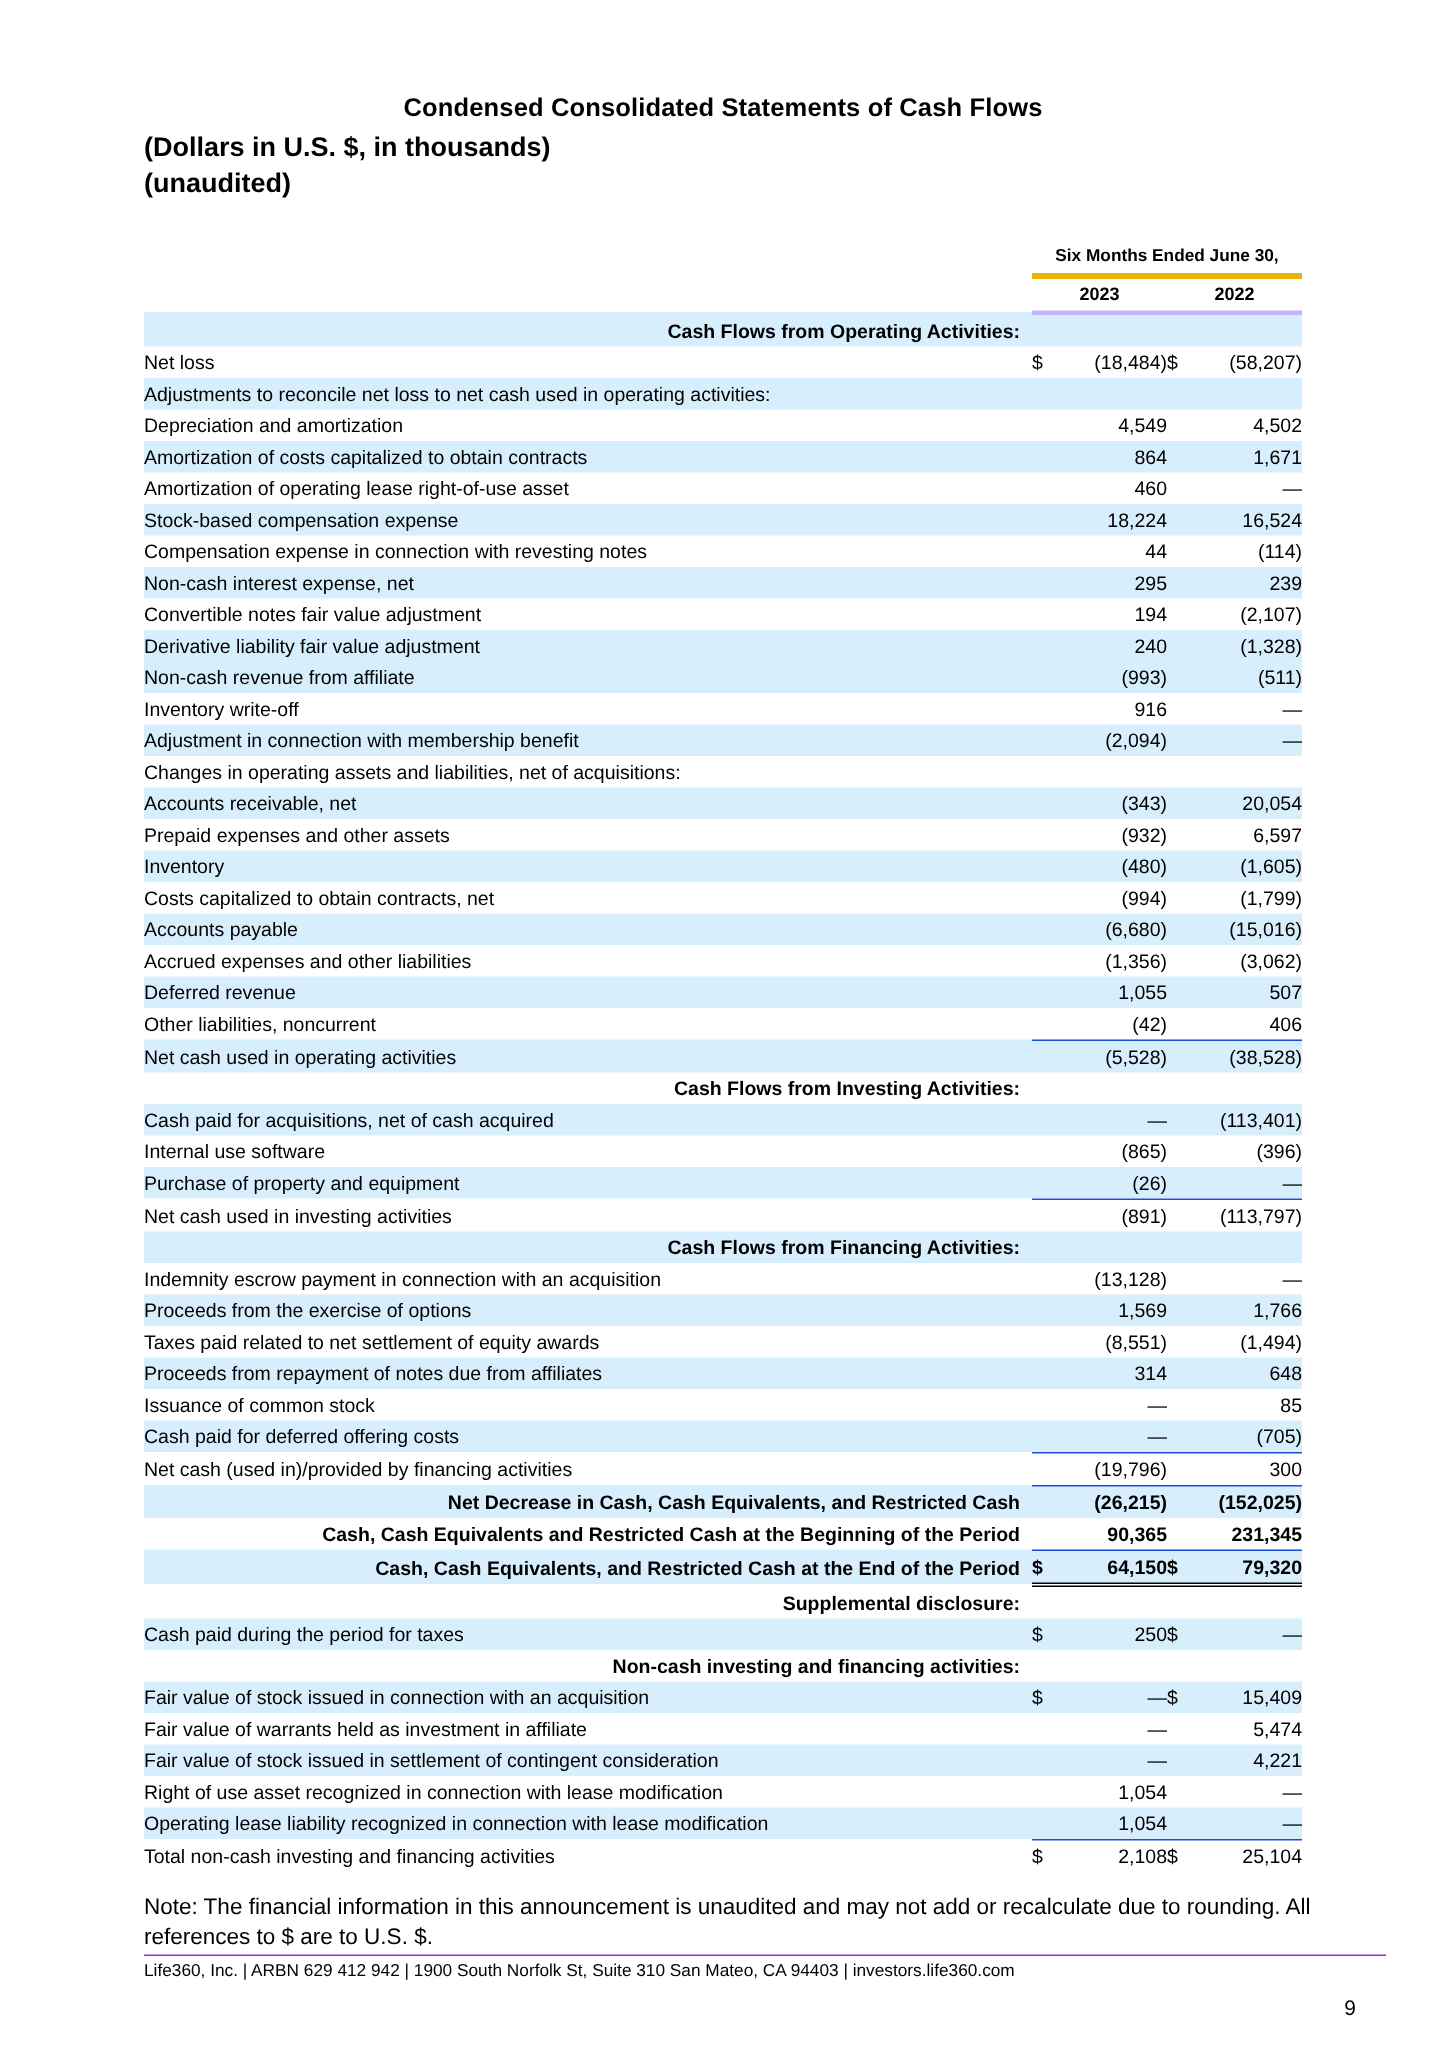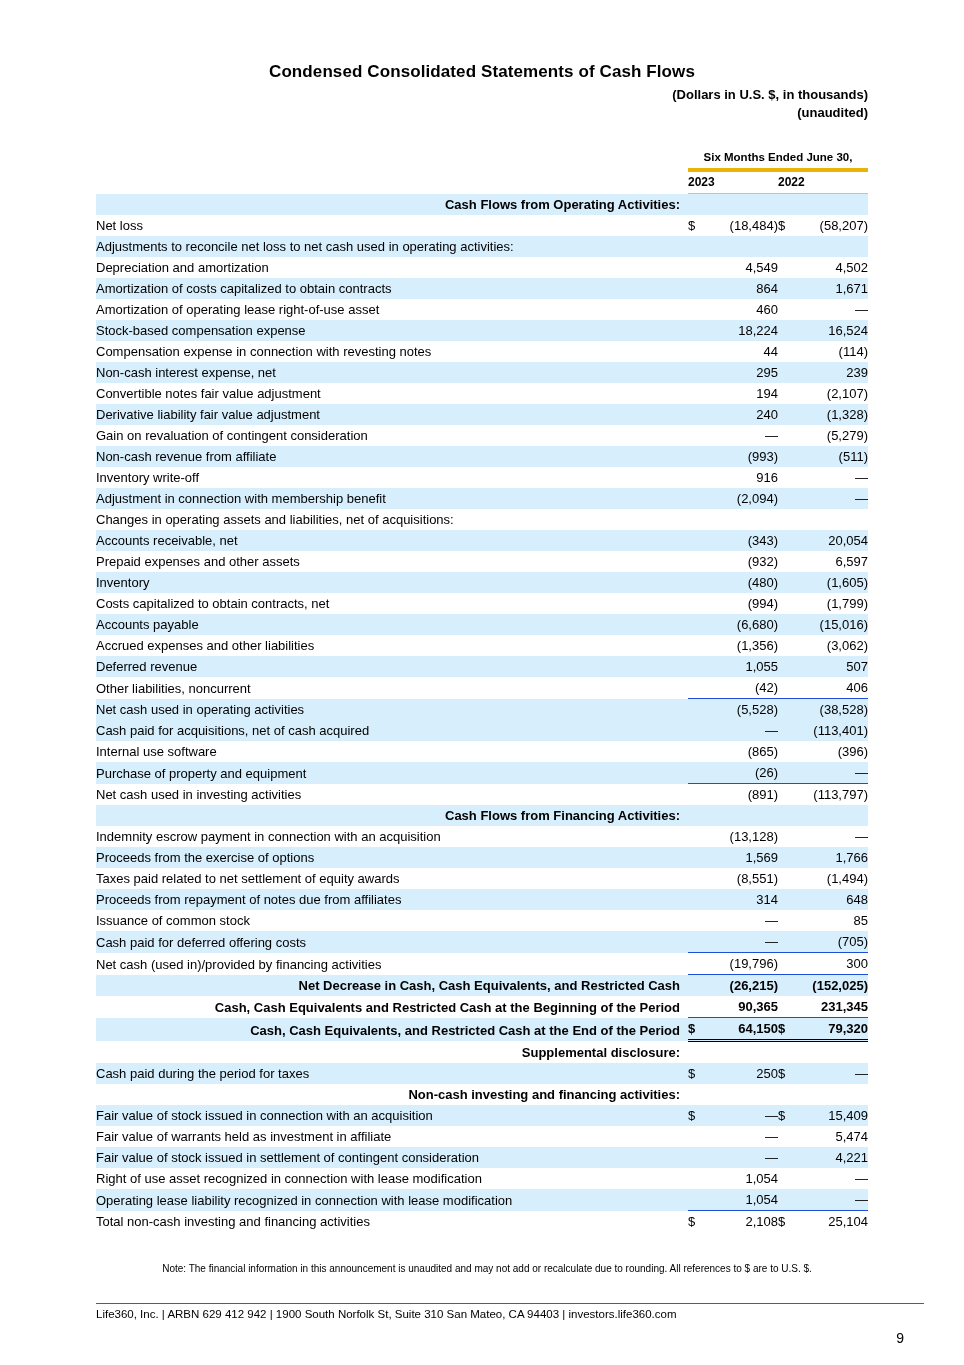--- a/index.html
+++ b/index.html
@@ -23,22 +23,22 @@
   }
   .title {
     text-align: center;
     color: #000000;
     font-size: 17px;
     font-weight: bold;
     letter-spacing: 0.1px;
     margin: 0 0 4px 0;
   }
   .subtitle {
-    text-align: right;
-    font-size: 13px;
+    text-align: left;
+    font-size: 18px;
     font-weight: bold;
     margin: 0;
     line-height: 1.35;
   }
   table.cf {
     width: 100%;
     border-collapse: collapse;
     font-size: 13px;
     margin-top: 26px;
   }
@@ -76,39 +76,38 @@
   .ind2 { padding-left: 58px; }
   
   .hdr-six {
     text-align: center;
     font-size: 11.5px;
     font-weight: bold;
     border-bottom: 4px solid #eab308;
     padding-bottom: 1px;
   }
   .hdr-year {
-    text-align: left;
+    text-align: center;
     font-size: 12px;
     font-weight: bold;
-    border-bottom: 1px solid #c4b5fd;
+    border-bottom: 3px solid #c4b5fd;
     padding-right: 4px;
     padding-bottom: 1px;
   }
   .topline { border-top: 1px solid #1d4ed8; }
   .dblbottom {
     border-bottom: 3px double #000;
   }
   .notes {
     position: absolute;
     left: 96px;
     right: 86px;
     top: 1262px;
-    font-size: 10px;
+    font-size: 15px;
     line-height: 1.3;
-    text-align: center;
   }
   .footer-rule {
     position: absolute;
     left: 96px;
     right: 40px;
     top: 1303px;
     border-top: 1px solid #8a2be2;
   }
   .footer {
     position: absolute;
@@ -228,28 +227,20 @@
           <td class="num">(2,107)</td>
         </tr>
         <tr class="shade">
           <td class="label ind1">Derivative liability fair value adjustment</td>
           <td class="gap"></td>
           <td class="cur"></td>
           <td class="num">240</td>
           <td class="cur"></td>
           <td class="num">(1,328)</td>
         </tr>
-        <tr>
-          <td class="label ind1">Gain on revaluation of contingent consideration</td>
-          <td class="gap"></td>
-          <td class="cur"></td>
-          <td class="num">—</td>
-          <td class="cur"></td>
-          <td class="num">(5,279)</td>
-        </tr>
         <tr class="shade">
           <td class="label ind1">Non-cash revenue from affiliate</td>
           <td class="gap"></td>
           <td class="cur"></td>
           <td class="num">(993)</td>
           <td class="cur"></td>
           <td class="num">(511)</td>
         </tr>
         <tr>
           <td class="label ind1">Inventory write-off</td>
@@ -339,20 +330,28 @@
           <td class="cur"></td>
           <td class="num">406</td>
         </tr>
         <tr class="shade">
           <td class="label ind2">Net cash used in operating activities</td>
           <td class="gap"></td>
           <td class="cur topline"></td>
           <td class="num topline">(5,528)</td>
           <td class="cur topline"></td>
           <td class="num topline">(38,528)</td>
+        </tr>
+        <tr>
+          <td class="label bold">Cash Flows from Investing Activities:</td>
+          <td class="gap"></td>
+          <td class="cur bold"></td>
+          <td class="num bold"></td>
+          <td class="cur bold"></td>
+          <td class="num bold"></td>
         </tr>
         <tr class="shade">
           <td class="label ind1">Cash paid for acquisitions, net of cash acquired</td>
           <td class="gap"></td>
           <td class="cur"></td>
           <td class="num">—</td>
           <td class="cur"></td>
           <td class="num">(113,401)</td>
         </tr>
         <tr>

